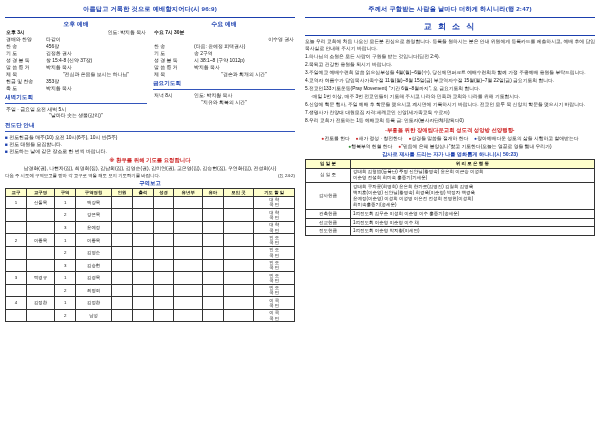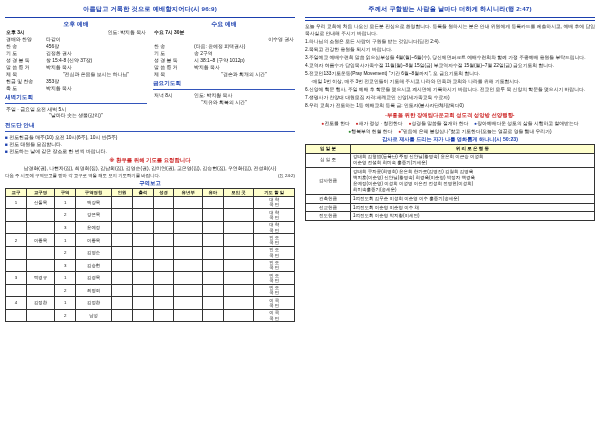--- a/index.html
+++ b/index.html
@@ -395,20 +395,21 @@
 국 민</td>
           </tr>
         </tbody>
     </table>
   </div>
 
   <div class="col right">
 
     <div class="hdr-band">주께서 구할받는 사람을 날마다 더하게 하시니라(행 2:47)</div>
     <div class="rule"></div>
+    <div class="hdr-band" style="font-size:8px;letter-spacing:2px;">교 회 소 식</div>
     <div class="rule"></div>
 
     <div class="greet">오늘 우리 교회에 처음 나오신 모든분 진심으로 환영합니다. 등록을 원하시는 분은 안내 위원에게 등록카드를 제출하시고, 예배 후에 담임 목사실로 안내해 주시기 바랍니다.</div>
 
     <ol class="news">
       <li>1.하나님의 소원은 모든 사람이 구원을 받는 것입니다(딤전 2:4).</li>
       <li>2.목되고 건강한 용원을 되시기 바랍니다.</li>
       <li>3.주일예교 예배수련회 말씀 읽으심부성을 4월(월)~6월(수), 당신에면퍼크트 예배수련회와 함께 가정 주중예배 용원을 부탁드립니다.</li>
       <li>4.교역자 여름수가 담임목사가족수절 11월(월)~8월 15일(금) 부교역자수절 15월(월)~7월 22일(금) 금요기도회 합니다.</li>
       <li>5.전교인133기도운동(Pray Movement) "기간 6월~8월까지", 오 금요기도회 합니다.</li>

